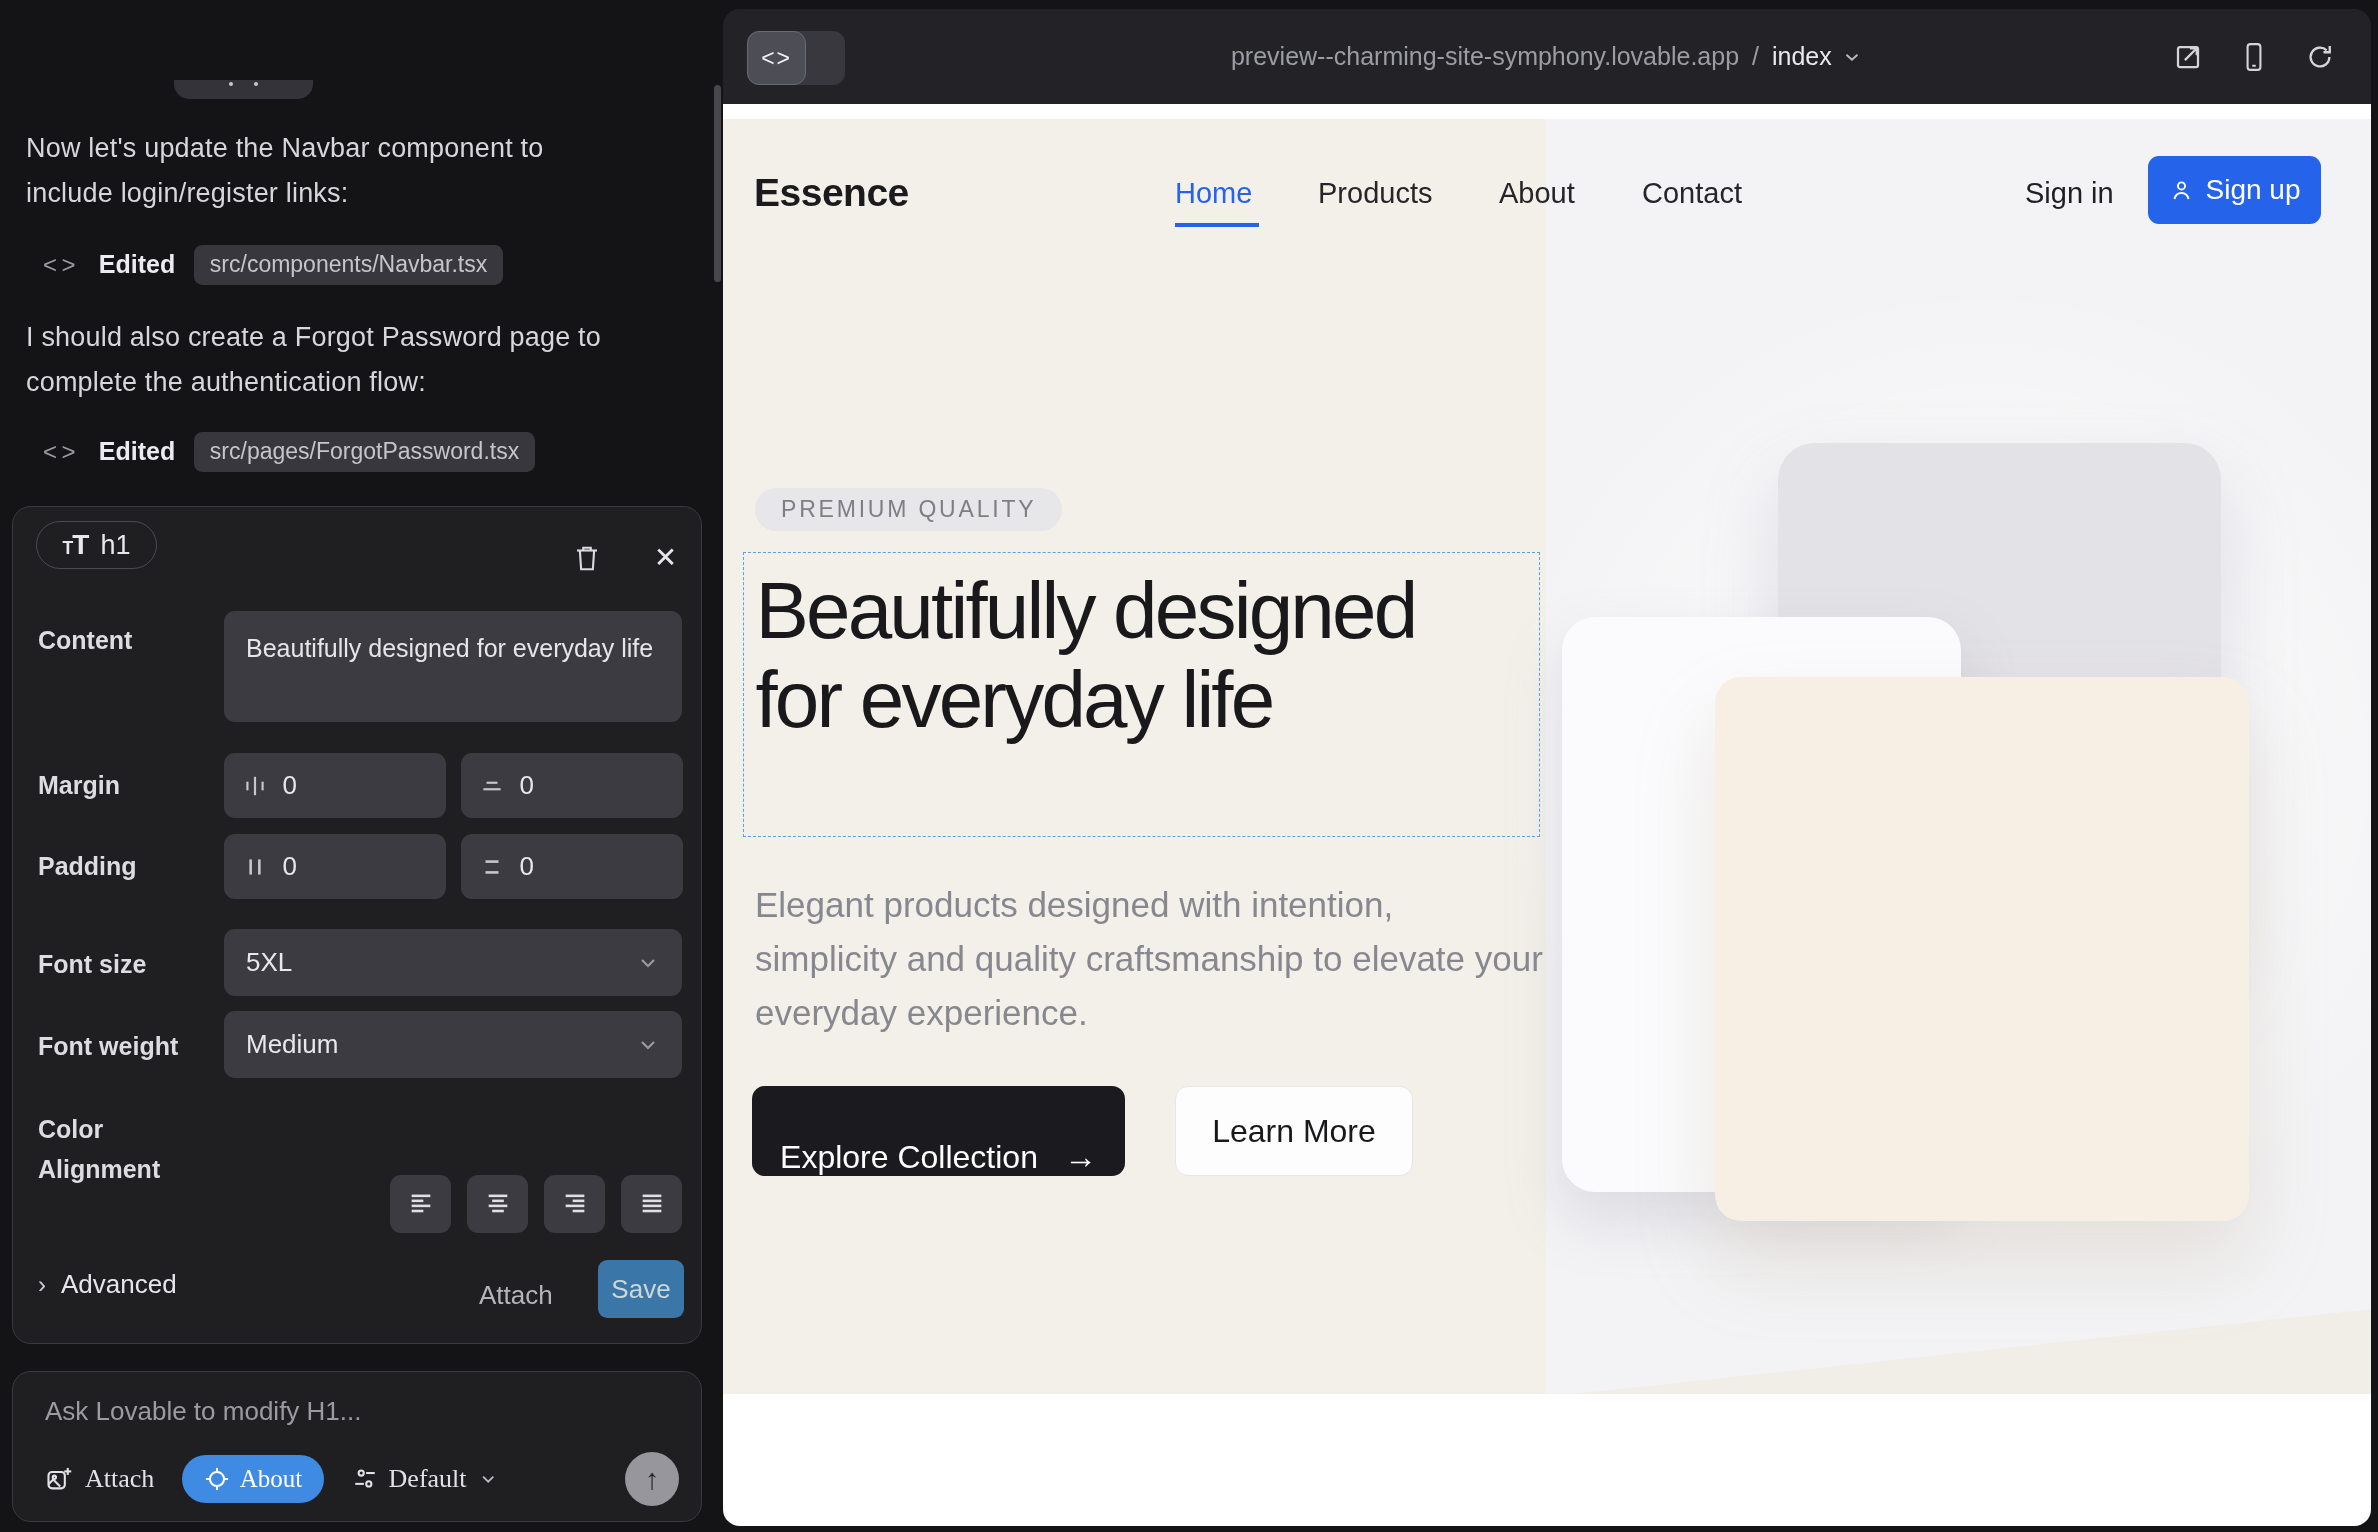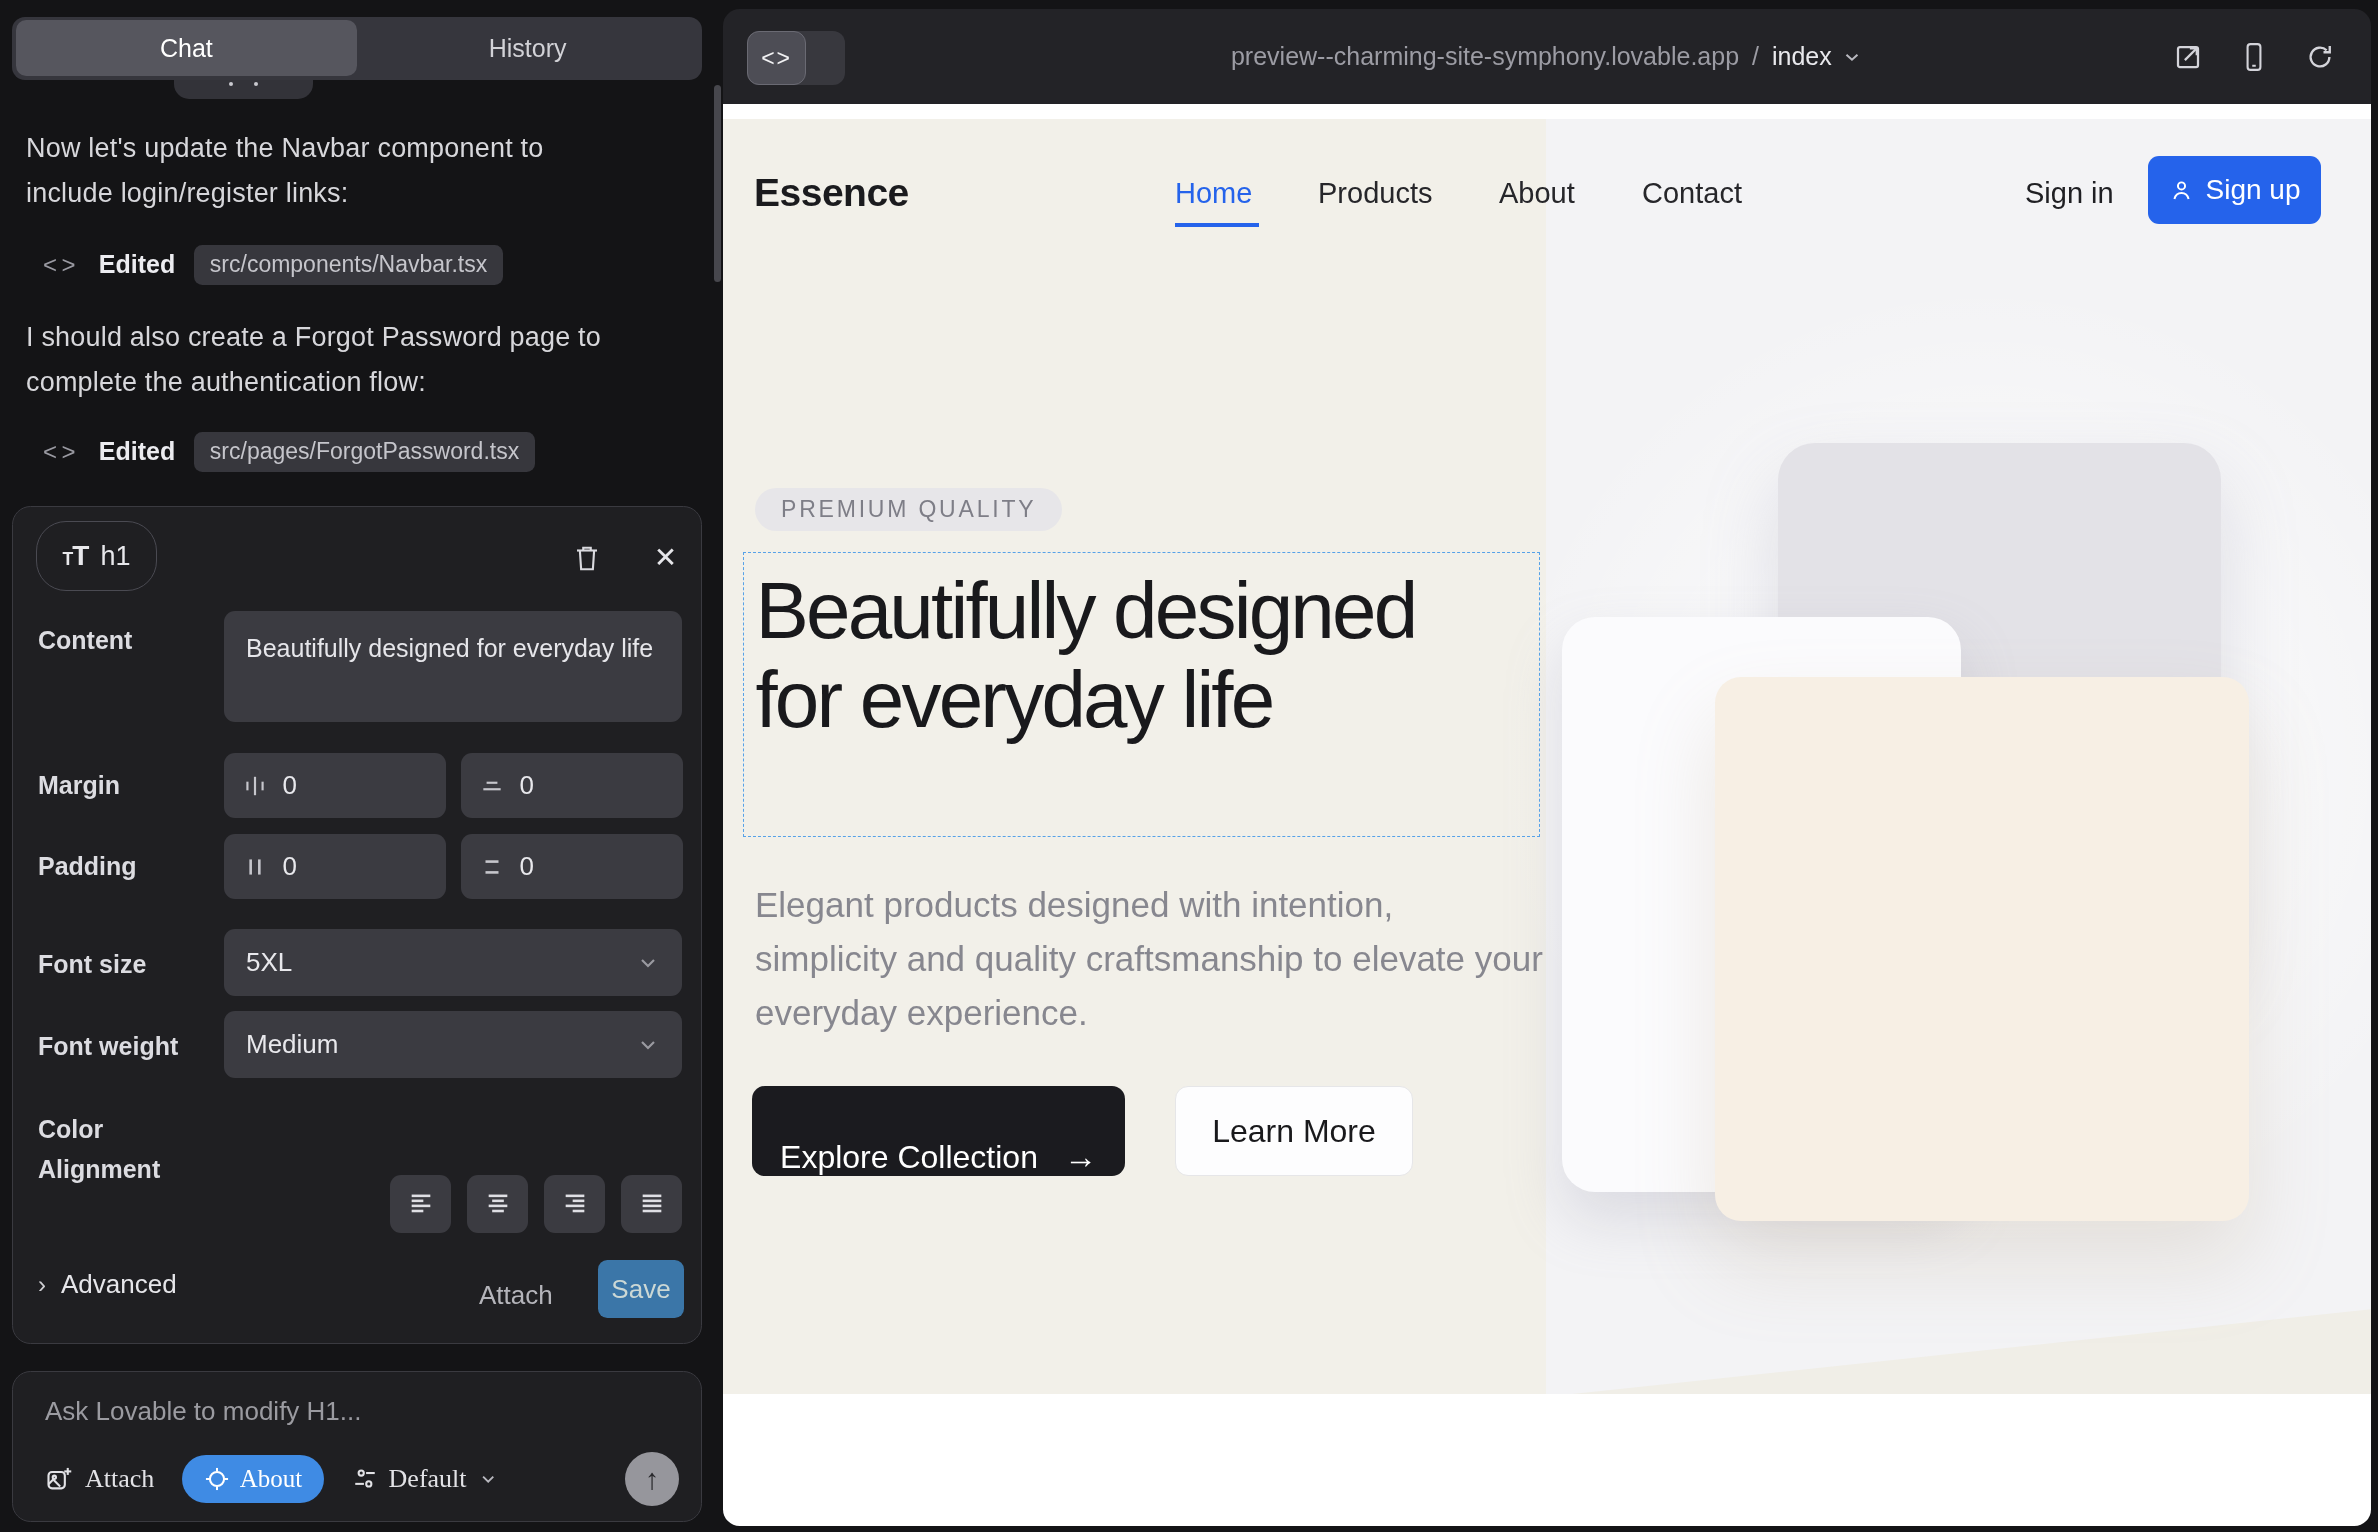--- a/index.html
+++ b/index.html
@@ -44,21 +44,21 @@
   .file-chip {
     background:#37373d; border-radius:8.3px; padding:6.5px 16px;
     color:#c5c5cb; font-size:23px; cursor:pointer; white-space:nowrap;
   }
   
   .editor {
     position:absolute; left:12px; top:506px; width:690px; height:838px;
     background:#1f1f22; border:0.9px solid #3a3a40; border-radius:18.6px;
   }
   .tag-pill {
-    position:absolute; left:23px; top:14px; width:121px; height:70px;
+    position:absolute; left:23px; top:14px; width:121px; height:48px;
     border:0.9px solid #4a4a52; border-radius:30px;
     display:flex; align-items:center; justify-content:center; gap:12px;
     color:#e8e8ec;
   }
   .tt-icon { color:#e8e8ec; font-weight:600; letter-spacing:-0.9px; }
   .tt-icon .t-small { font-size:17.6px; }
   .tt-icon .t-big { font-size:28px; }
   .tag-name { font-size:27px; }
   .icon-btn { position:absolute; top:32px; width:37px; height:37px; display:flex; align-items:center; justify-content:center; cursor:pointer; }
   .trash-btn { left:555px; }
@@ -212,24 +212,20 @@
   }
   svg { display:block; }
 </style>
 </head>
 <body>
 
 <div class="app">
 
   <div class="left-col">
 
-    <div class="tabs">
-      <div class="tab active">Chat</div>
-      <div class="tab">History</div>
-    </div>
 
     <div class="clipped-chip">
         <i></i>
         <i></i>
       </div>
     <div class="scroll-thumb"></div>
 
     <div class="msg msg1">Now let's update the Navbar component to include login/register links:</div>
     <div class="edit-row edit-row1">
       <span class="code-glyph">&lt;&gt;</span>

